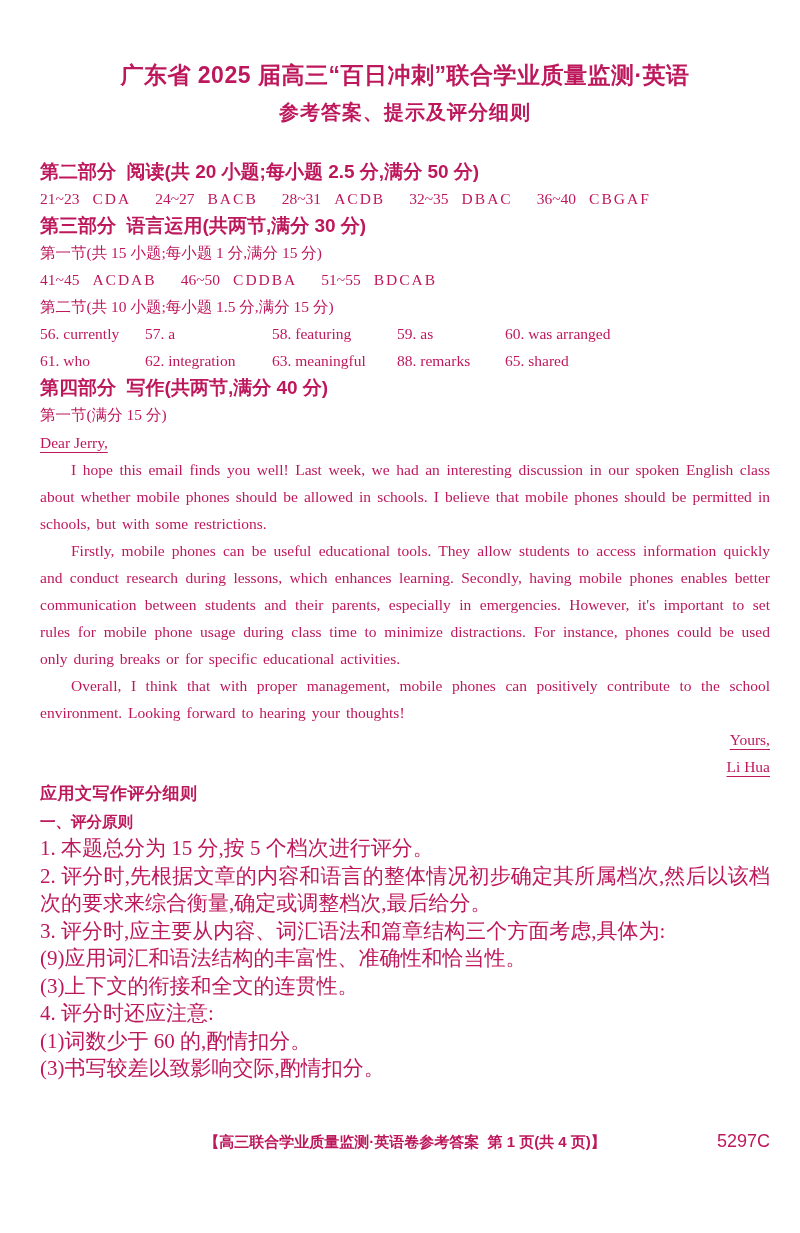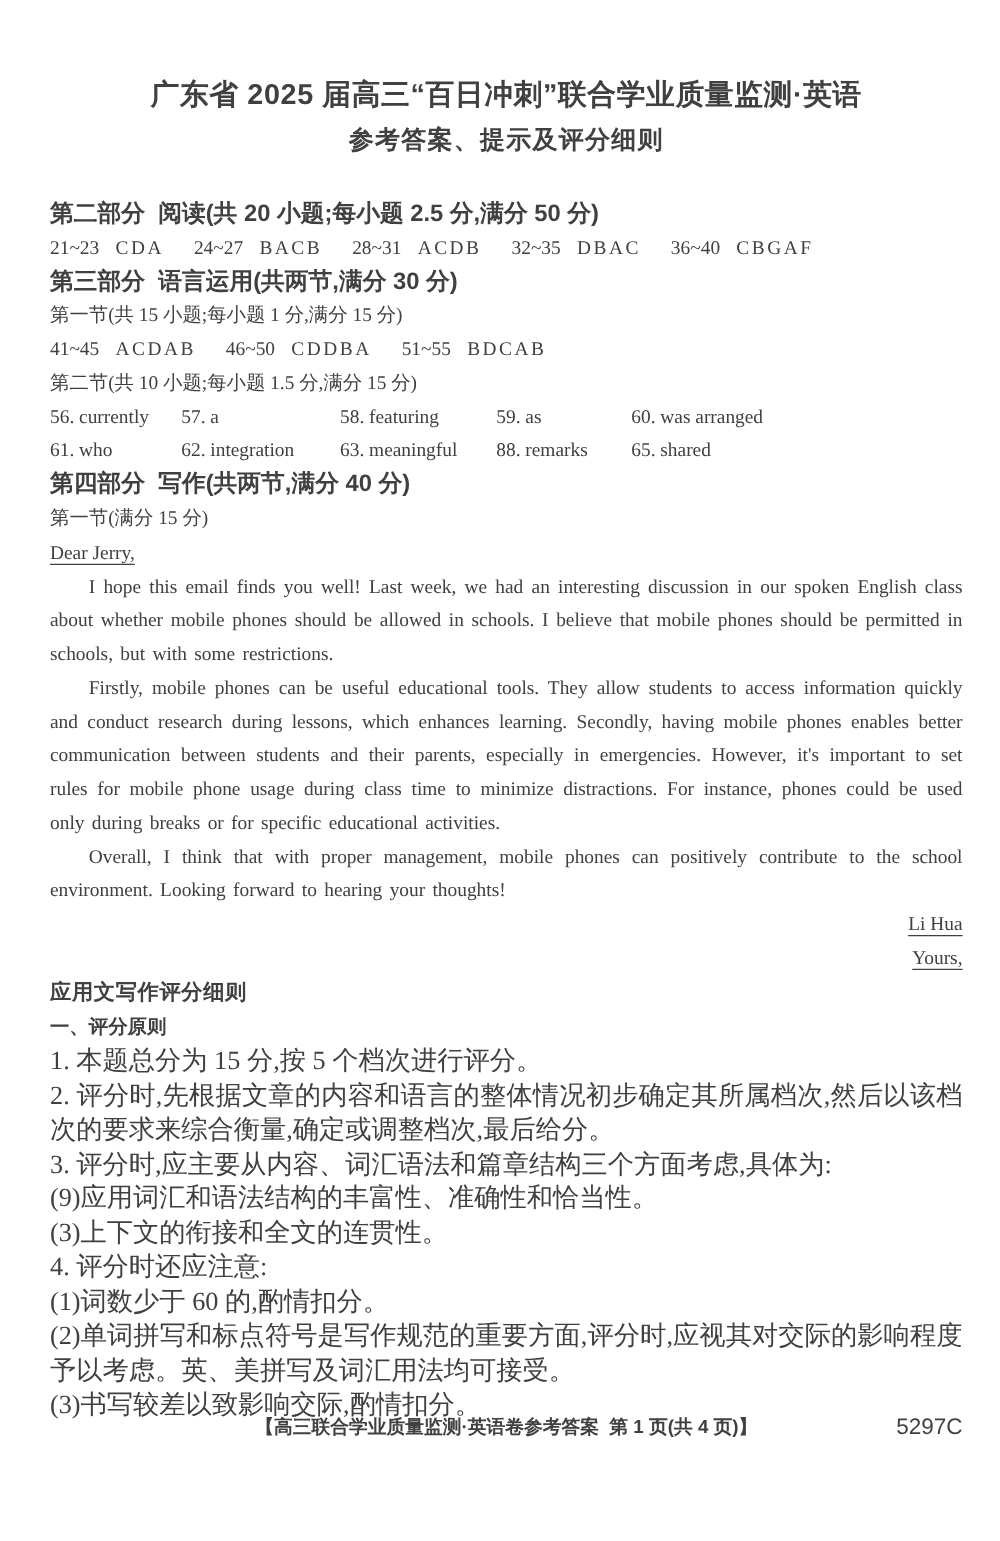--- a/index.html
+++ b/index.html
@@ -5,21 +5,21 @@
   html, body { margin: 0; padding: 0; background: #e9e9e9; }
   .page {
     width: 800px;
     height: 1233px;
     margin: 0 auto;
     background: #ffffff;
     position: relative;
     box-sizing: border-box;
     padding: 60px 30px 0 40px;
     font-family: "Liberation Serif", "DejaVu Serif", serif;
-    color: #404040;
+    color: #be185d;
     overflow: hidden;
   }
   .doc-title {
     font-family: "Liberation Sans", "DejaVu Sans", sans-serif;
     font-weight: 700;
     font-size: 23px;
     line-height: 30px;
     text-align: center;
     margin: 0 0 8px 0;
     letter-spacing: 0.5px;
@@ -172,35 +172,34 @@
   </div>
 
   <div class="row bold-heading">第四部分  写作(共两节,满分 40 分)</div>
   <div class="row">第一节(满分 15 分)</div>
 
   <div class="letter">
     <div class="row"><span class="salutation-row">Dear Jerry,</span></div>
     <p>I hope this email finds you well! Last week, we had an interesting discussion in our spoken English class about whether mobile phones should be allowed in schools. I believe that mobile phones should be permitted in schools, but with some restrictions.</p>
     <p>Firstly, mobile phones can be useful educational tools. They allow students to access information quickly and conduct research during lessons, which enhances learning. Secondly, having mobile phones enables better communication between students and their parents, especially in emergencies. However, it's important to set rules for mobile phone usage during class time to minimize distractions. For instance, phones could be used only during breaks or for specific educational activities.</p>
     <p>Overall, I think that with proper management, mobile phones can positively contribute to the school environment. Looking forward to hearing your thoughts!</p>
+    <div class="closing-block"><span>Yours,</span></div>
     <div class="closing-block"><span>Li Hua</span></div>
-    <div class="closing-block"><span>Yours,</span></div>
   </div>
 
   <div class="rubric">
     <div class="rubric-title">应用文写作评分细则</div>
     <div class="rubric-principles">一、评分原则</div>
     <div class="rubric-item">1. 本题总分为 15 分,按 5 个档次进行评分。</div>
     <div class="rubric-item">2. 评分时,先根据文章的内容和语言的整体情况初步确定其所属档次,然后以该档次的要求来综合衡量,确定或调整档次,最后给分。</div>
     <div class="rubric-item">3. 评分时,应主要从内容、词汇语法和篇章结构三个方面考虑,具体为:</div>
     <div class="rubric-item">(9)应用词汇和语法结构的丰富性、准确性和恰当性。</div>
     <div class="rubric-item">(3)上下文的衔接和全文的连贯性。</div>
     <div class="rubric-item">4. 评分时还应注意:</div>
     <div class="rubric-item">(1)词数少于 60 的,酌情扣分。</div>
-    <div class="rubric-item">(2)单词拼写和标点符号是写作规范的重要方面,评分时,应视其对交际的影响程度予以考虑。英、美拼写及词汇用法均可接受。</div>
     <div class="rubric-item">(3)书写较差以致影响交际,酌情扣分。</div>
   </div>
 
   <div class="page-footer">
     <div class="footer-center">【高三联合学业质量监测·英语卷参考答案  第 1 页(共 4 页)】</div>
     <div class="footer-code">5297C</div>
   </div>
 
 </div>
 

